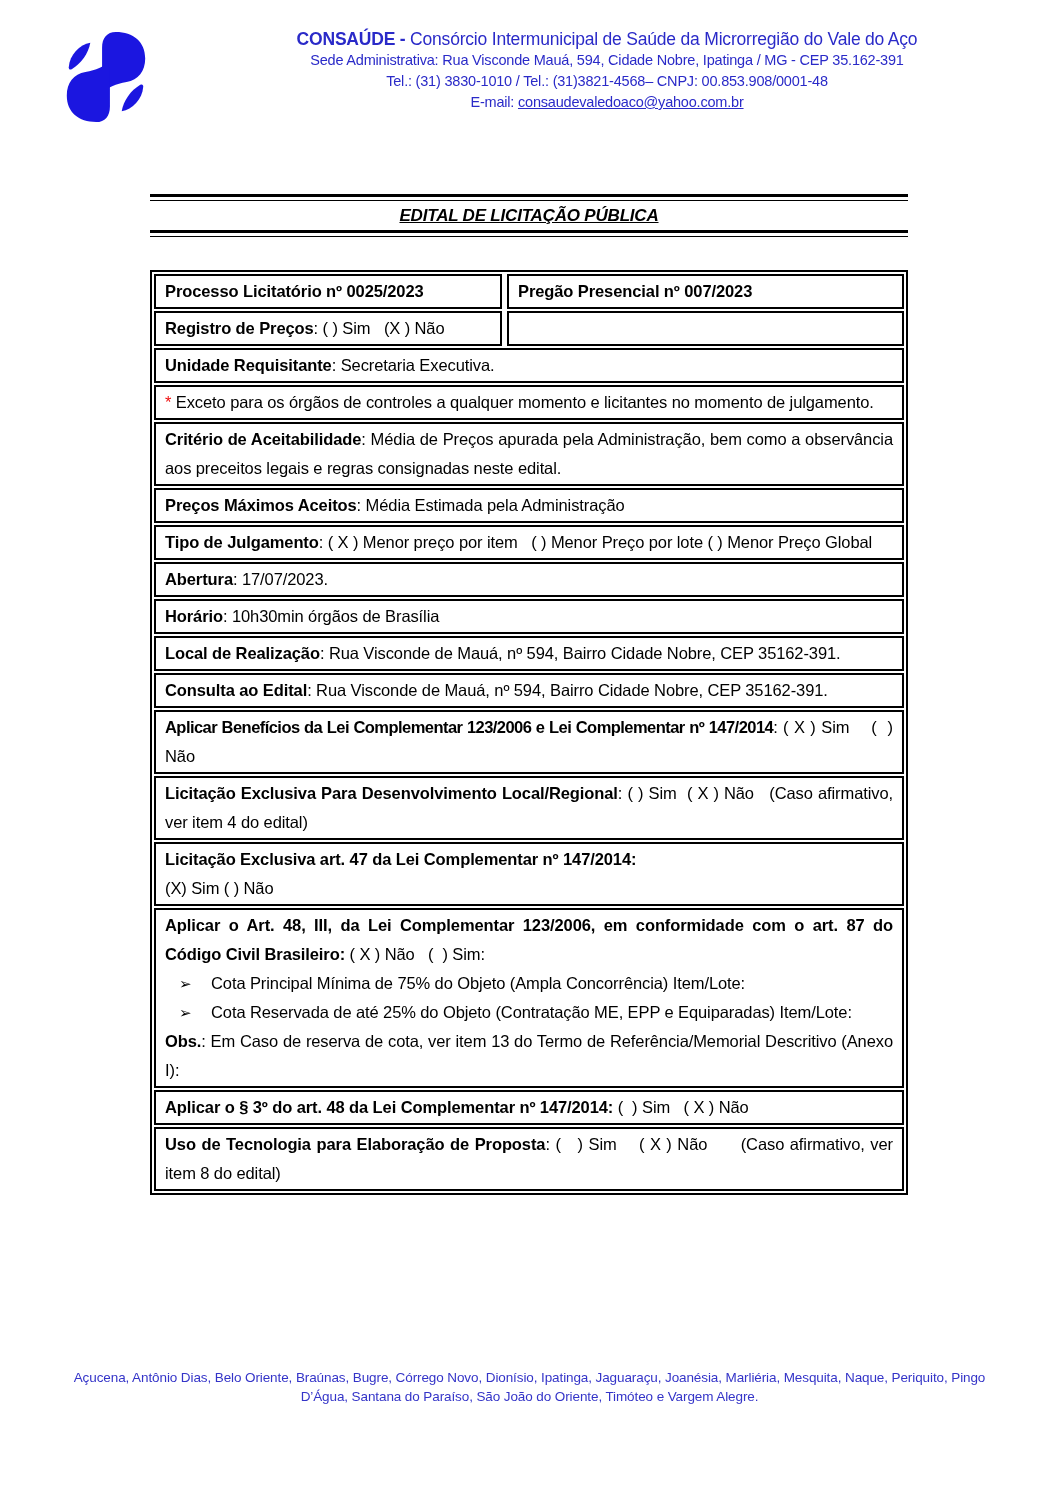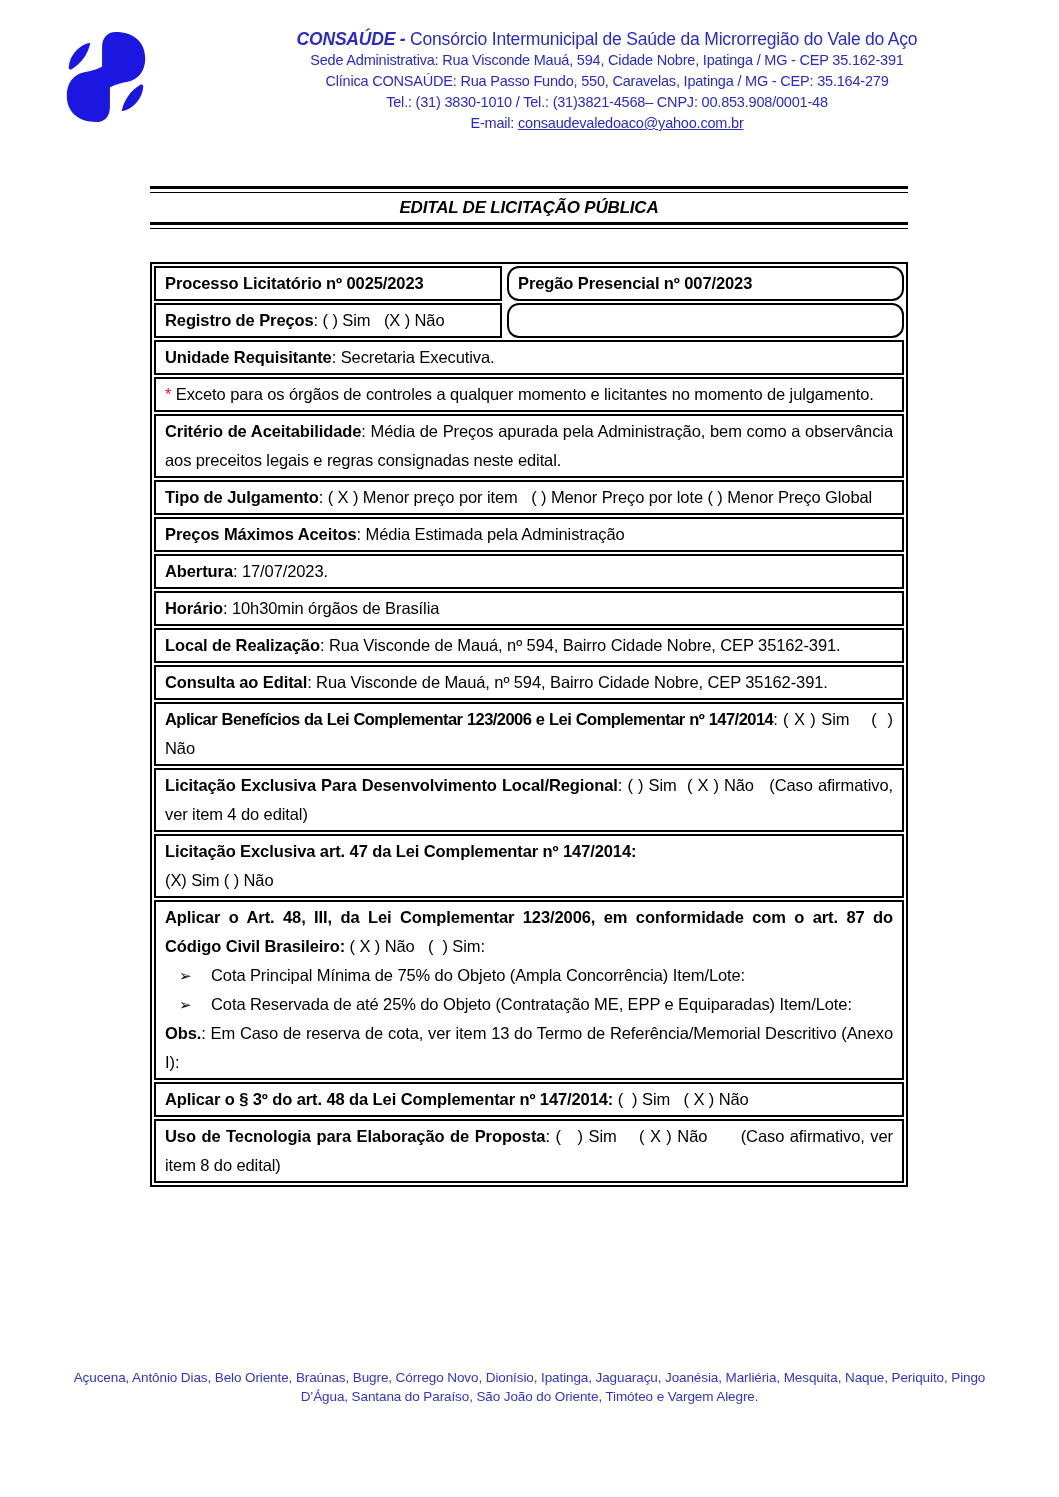--- a/index.html
+++ b/index.html
@@ -13,25 +13,25 @@
   }
   
   .letterhead { position: relative; padding-top: 28px; height: 130px; }
   .logo { position: absolute; left: 55px; top: 28px; width: 102px; height: 98px; }
   .hdr-text {
     margin-left: 168px; width: 878px;
     text-align: center; color: #2a2ac8;
     letter-spacing: -0.2px;
   }
   .hdr-l1 { font-size: 17.5px; line-height: 22px; }
-  .hdr-l1 .org-bold { font-weight: bold; font-style: italic; }
+  .hdr-l1 .org-bold { font-weight: bold; }
   .hdr-small { font-size: 14.5px; line-height: 21px; }
   .hdr-text a.email { color: #2a2ac8; text-decoration: underline; }
   
-  .titleblock { margin: 28px 0 0 150px; width: 758px; }
+  .titleblock { margin: 36px 0 0 150px; width: 758px; text-decoration: underline; }
   .dblrule { height: 3px; border-top: 3px solid #000; border-bottom: 1px solid #000; }
   .titleblock h1 {
     margin: 0; padding: 5px 0 4px 0;
     text-align: center;
     font-size: 17px; font-weight: bold; font-style: italic;
     letter-spacing: -0.2px;
   }
   
   .tbl {
     margin: 33px 0 0 150px; width: 758px;
@@ -50,21 +50,21 @@
   }
   .b { font-weight: bold; }
   .red { color: #ee1111; }
   .split { display: flex; gap: 5px; border: none; padding: 0; }
   .split .cell {
     border: 2px solid #000; padding: 1px 9px;
     box-sizing: border-box;
   }
   .split .cell p { margin: 0; font-size: 16.5px; line-height: 29px; }
   .cell-left { width: 348px; }
-  .cell-right { flex: 1; border-radius: 12px; }
+  .cell-right { flex: 1; }
   .condense { letter-spacing: -0.55px; word-spacing: -0.5px; }
   .bullet { position: relative; padding-left: 46px; }
   .bglyph { position: absolute; left: 14px; top: 0; font-size: 15px; }
   
   .footer {
     position: absolute; left: 0; top: 1368px; width: 100%;
     text-align: center;
   }
   .footer p {
     margin: 0 auto; width: 920px;
@@ -82,21 +82,20 @@
       <path d="M12 40 C13 27 23 17 34 15 C32 26 25 36 15 42 C13 43 12 42 12 40 Z"></path>
       <g transform="rotate(180 50 50)">
         <path d="M60 4 C78 4 90 14 90 31 C90 44 83 53 71 55 C60 57 52 60 48 66 C46 58 46 48 46 38 L46 20 C46 10 51 4 60 4 Z"></path>
         <path d="M12 40 C13 27 23 17 34 15 C32 26 25 36 15 42 C13 43 12 42 12 40 Z"></path>
       </g>
     </g>
   </svg>
   <div class="hdr-text">
     <div class="hdr-l1"><span class="org-bold">CONSAÚDE - </span><span>Consórcio Intermunicipal de Saúde da Microrregião do Vale do Aço</span></div>
     <div class="hdr-small">Sede Administrativa: Rua Visconde Mauá, 594, Cidade Nobre, Ipatinga / MG - CEP 35.162-391</div>
-    <div class="hdr-small">Clínica CONSAÚDE: Rua Passo Fundo, 550, Caravelas, Ipatinga / MG - CEP: 35.164-279</div>
     <div class="hdr-small">Tel.: (31) 3830-1010 / Tel.: (31)3821-4568– CNPJ: 00.853.908/0001-48</div>
     <div class="hdr-small"><span>E-mail: </span><a href="#" class="email">consaudevaledoaco@yahoo.com.br</a></div>
   </div>
 </div>
 
 <section class="titleblock">
   <div class="dblrule"></div>
   <h1>EDITAL DE LICITAÇÃO PÚBLICA</h1>
   <div class="dblrule"></div>
 </section>
@@ -127,25 +126,25 @@
 
   <div class="trow">
     <p><span class="red">* </span><span>Exceto para os órgãos de controles a qualquer momento e licitantes no momento de julgamento.</span></p>
   </div>
 
   <div class="trow">
     <p><span class="b">Critério de Aceitabilidade</span><span>: Média de Preços apurada pela Administração, bem como a observância aos preceitos legais e regras consignadas neste edital.</span></p>
   </div>
 
   <div class="trow">
-    <p><span class="b">Tipo de Julgamento</span><span>: ( X ) Menor preço por item&nbsp;&nbsp; ( ) Menor Preço por lote ( ) Menor Preço Global</span></p>
+    <p><span class="b">Preços Máximos Aceitos</span><span>: Média Estimada pela Administração</span></p>
   </div>
 
   <div class="trow">
-    <p><span class="b">Preços Máximos Aceitos</span><span>: Média Estimada pela Administração</span></p>
+    <p><span class="b">Tipo de Julgamento</span><span>: ( X ) Menor preço por item&nbsp;&nbsp; ( ) Menor Preço por lote ( ) Menor Preço Global</span></p>
   </div>
 
   <div class="trow">
     <p><span class="b">Abertura</span><span>: 17/07/2023.</span></p>
   </div>
 
   <div class="trow">
     <p><span class="b">Horário</span><span>: 10h30min órgãos de Brasília</span></p>
   </div>
 

